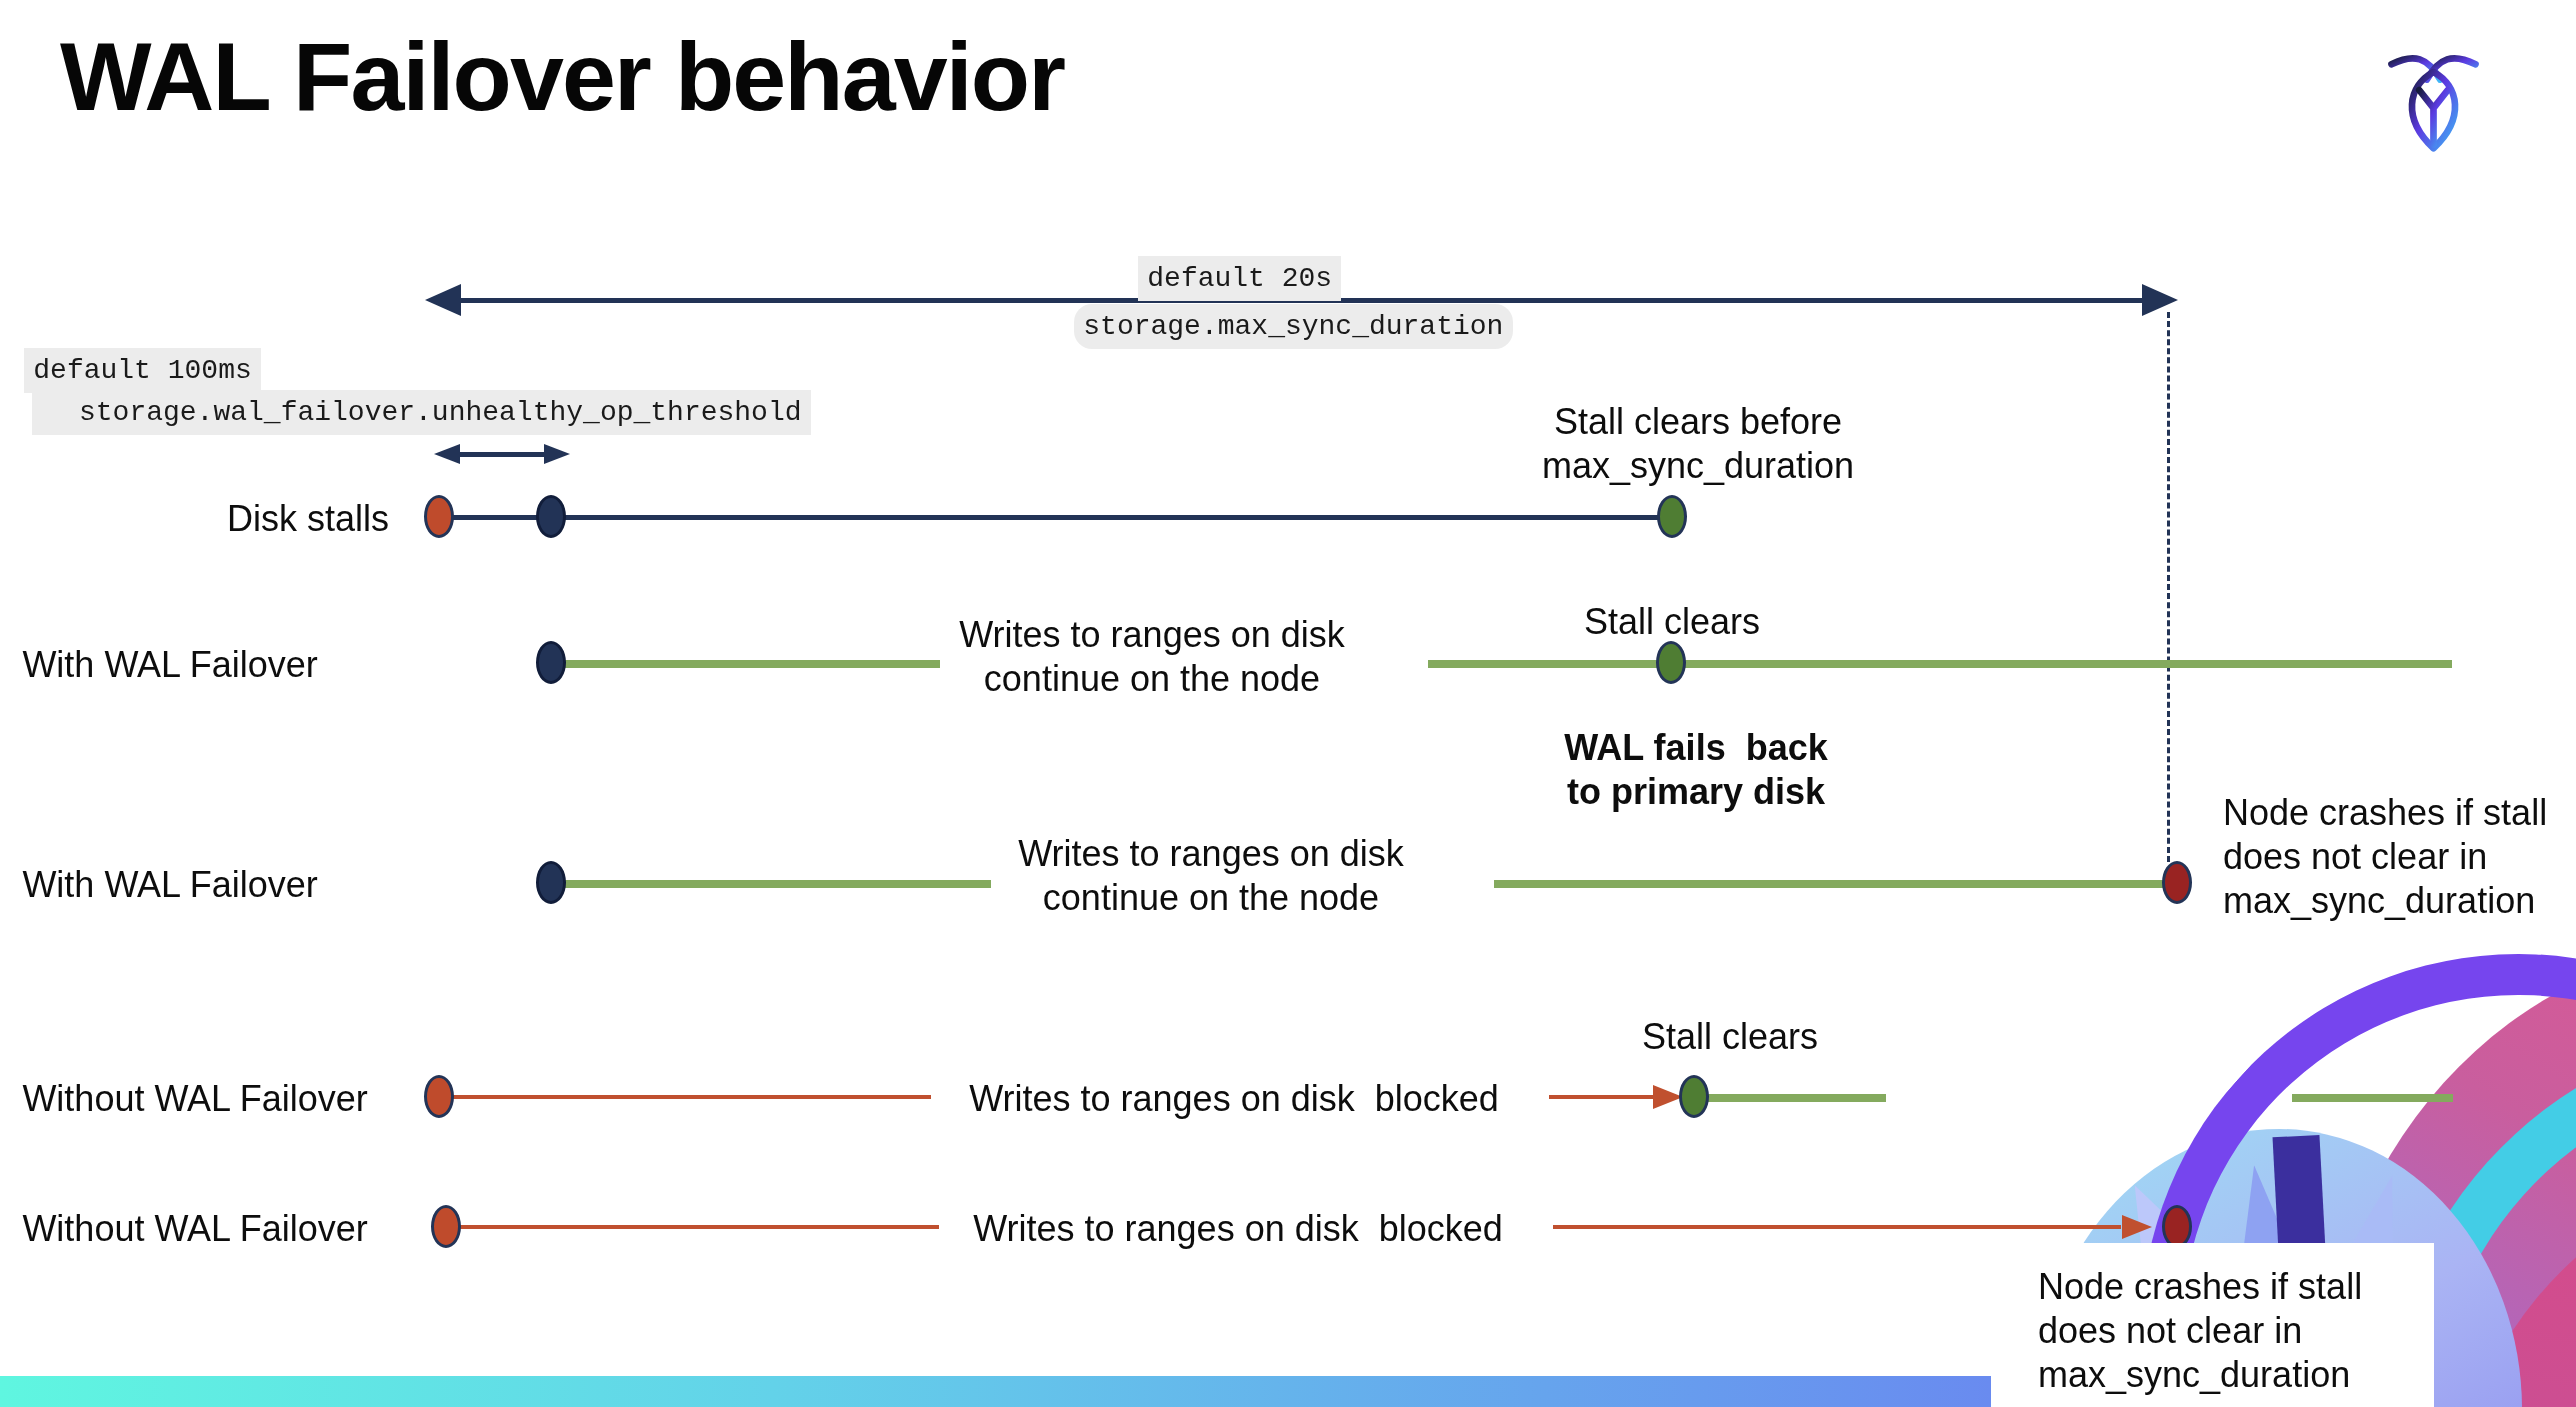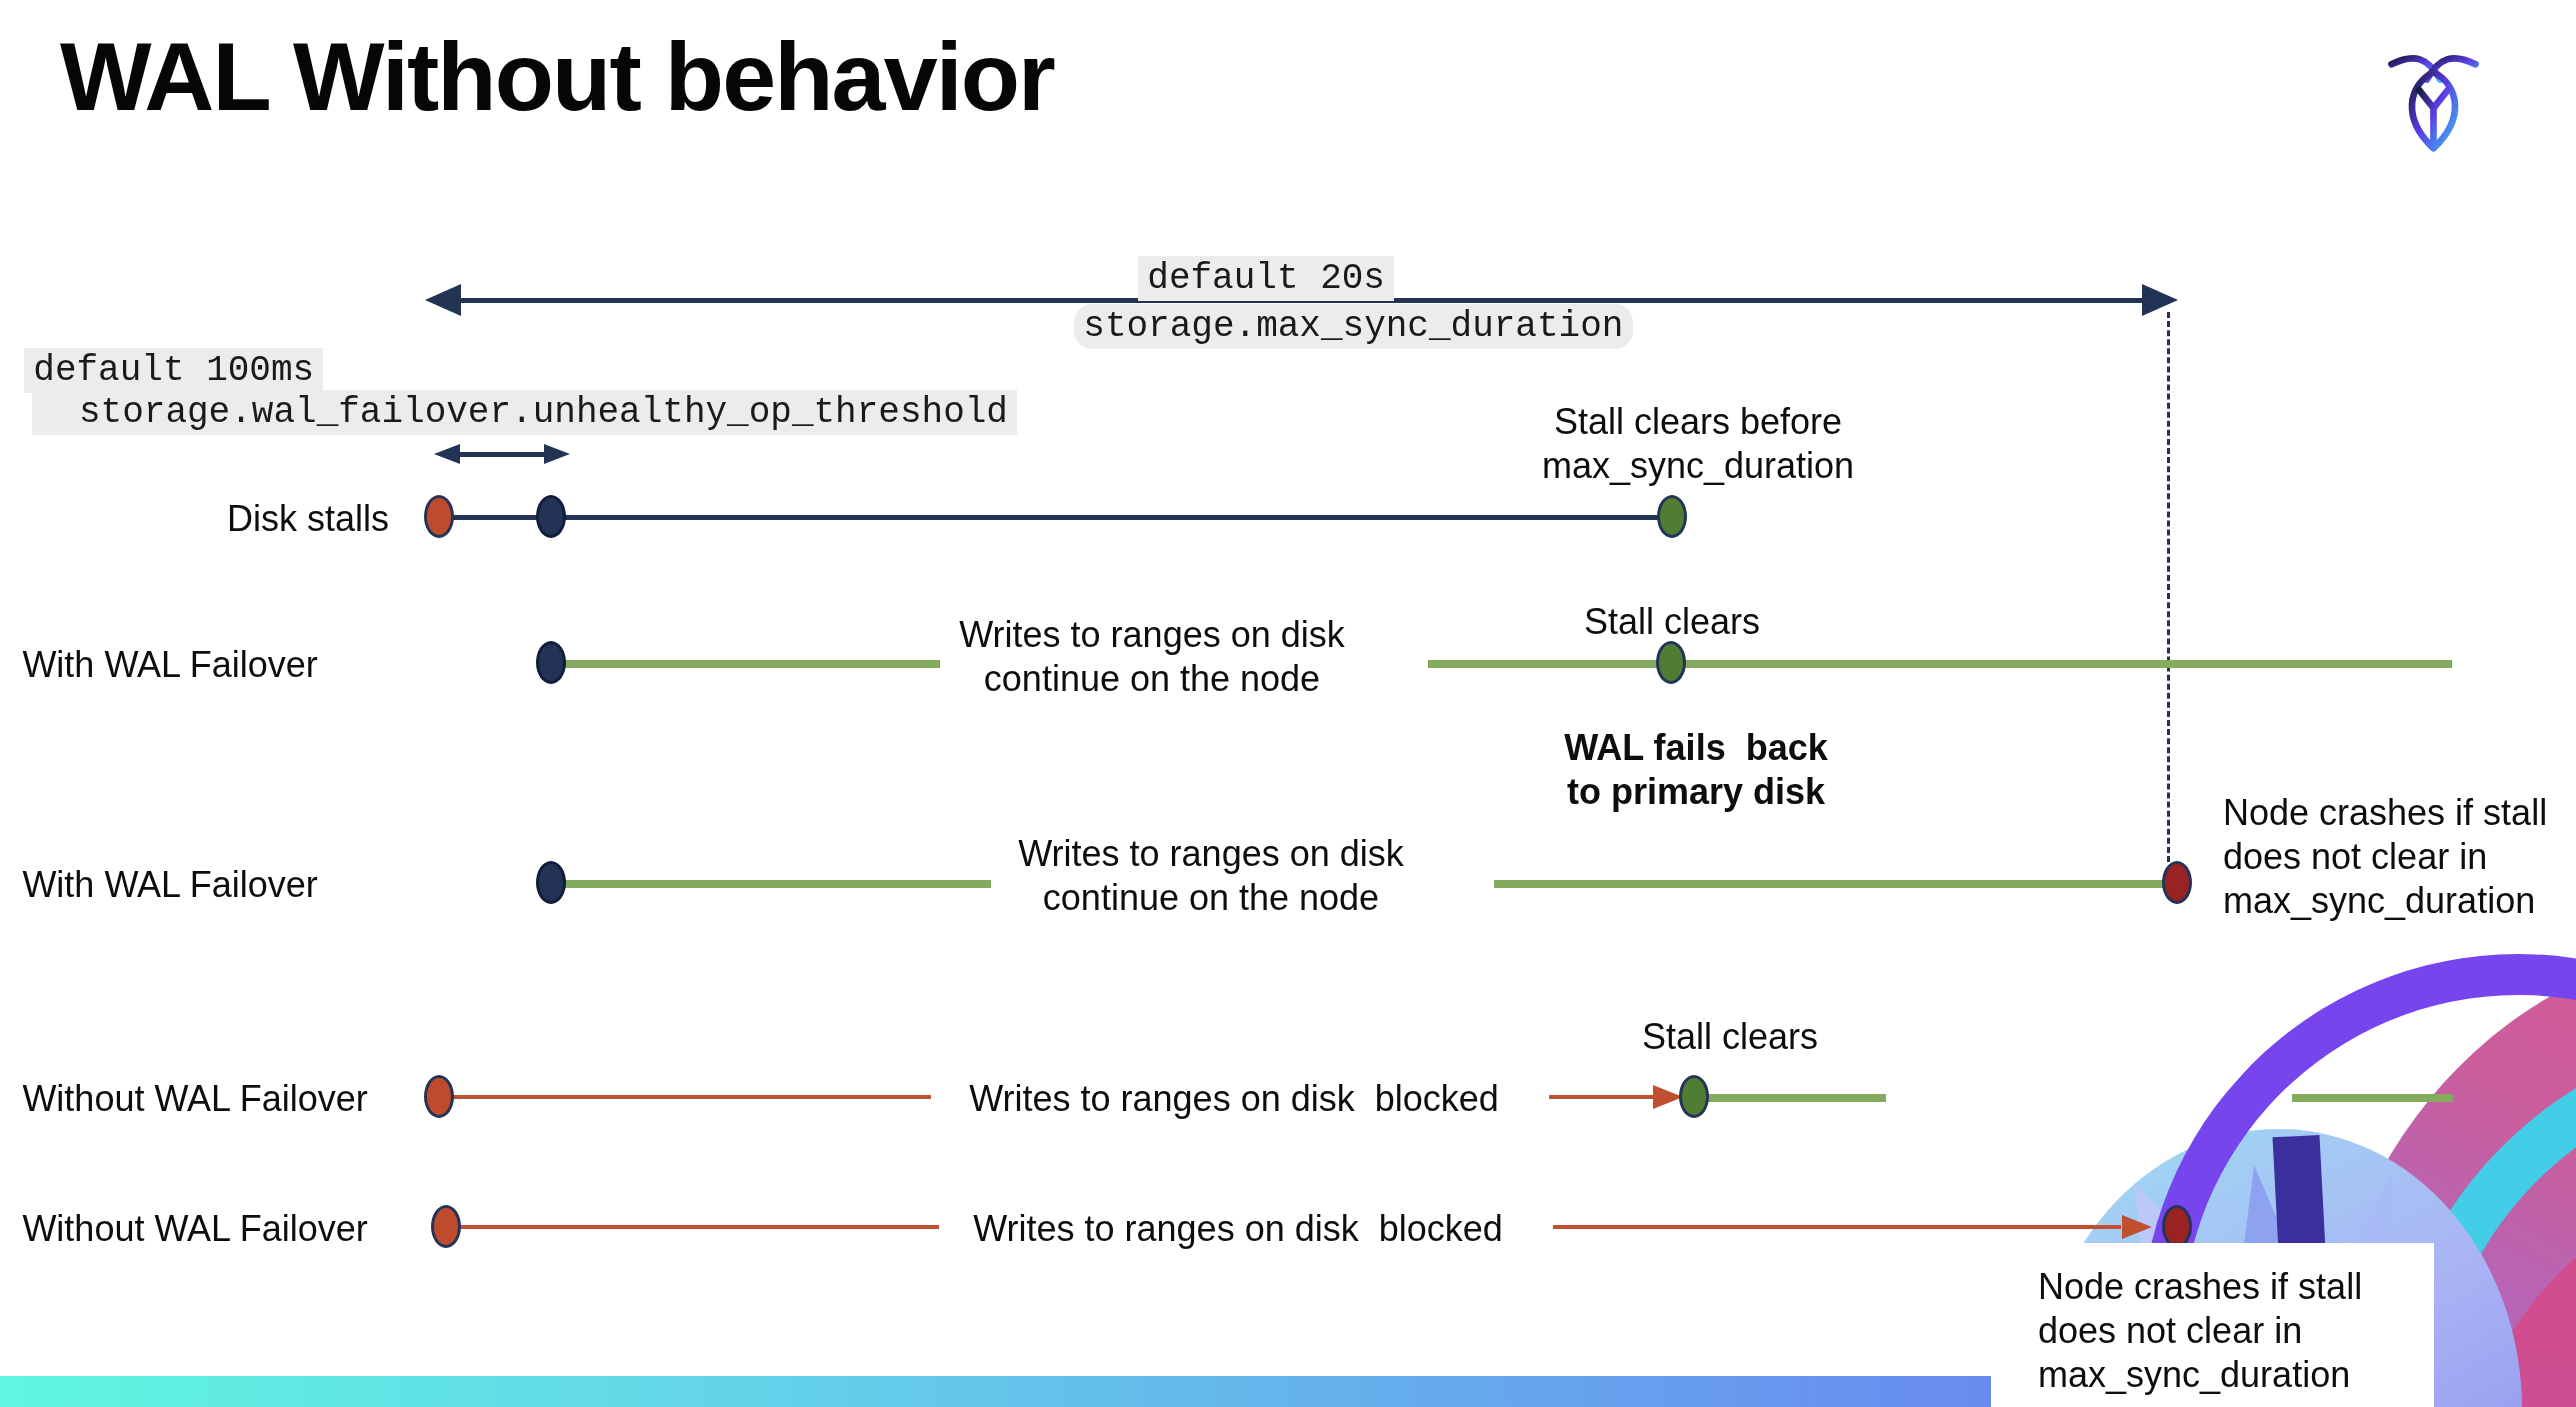--- a/index.html
+++ b/index.html
@@ -5,21 +5,21 @@
   html,body{margin:0;padding:0;background:#ffffff;}
   #canvas{position:relative;width:2576px;height:1408px;background:#ffffff;overflow:hidden;
           font-family:"Liberation Sans",sans-serif;color:#0d0d0d;}
   .title{position:absolute;left:60px;top:20.6px;font-size:97px;font-weight:800;letter-spacing:-1.9px;color:#060606;}
   
   .lbl{position:absolute;font-size:36px;line-height:44px;white-space:pre-wrap;color:#0d0d0d;}
   .ctr{transform:translateX(-50%);text-align:center;}
   .rgt{text-align:center;}
   
   .code{position:absolute;font-family:"Liberation Mono","DejaVu Sans Mono",monospace;
-        font-size:36px;line-height:36px;background:#ececec;color:#1a1a1a;padding:4.7px 9.3px;z-index:4;}
+        font-size:28px;line-height:36px;background:#ececec;color:#1a1a1a;padding:4.7px 9.3px;z-index:4;}
   
   .seg{position:absolute;z-index:3;}
   .navyline{height:4.7px;background:#223356;}
   .greenline{height:7.5px;background:#84aa5e;}
   .redline{height:3.7px;background:#c0502f;}
   .dot{position:absolute;width:24px;height:37px;border:3.7px solid #233457;border-radius:50%;z-index:4;}
   .dot.red{background:#bf4b2c;}
   .dot.navy{background:#223356;border-color:#111d3a;}
   .dot.green{background:#4f7d33;}
   .dot.darkred{background:#992322;}
@@ -54,21 +54,21 @@
   .whitebox{position:absolute;left:1991px;top:1243px;width:443px;height:165px;background:#ffffff;z-index:6;
             padding:22.4px 0 0 47px;box-sizing:border-box;}
   .z5{z-index:5;}
   .logo{position:absolute;left:2385px;top:49px;width:97px;height:105px;z-index:4;}
 </style>
 </head>
 <body>
 
 <div id="canvas">
 
-  <div class="title">WAL Without behavior</div>
+  <div class="title">WAL Failover behavior</div>
 
   <svg class="logo" viewBox="0 0 100 110">
     <defs>
       <linearGradient id="lg" x1="0" y1="0" x2="1" y2="1">
         <stop offset="0" stop-color="#161a3c"></stop>
         <stop offset="0.45" stop-color="#5b3ae0"></stop>
         <stop offset="1" stop-color="#3fb6f7"></stop>
       </linearGradient>
     </defs>
     <g fill="none" stroke="url(#lg)" stroke-width="7" stroke-linecap="round" stroke-linejoin="round">

